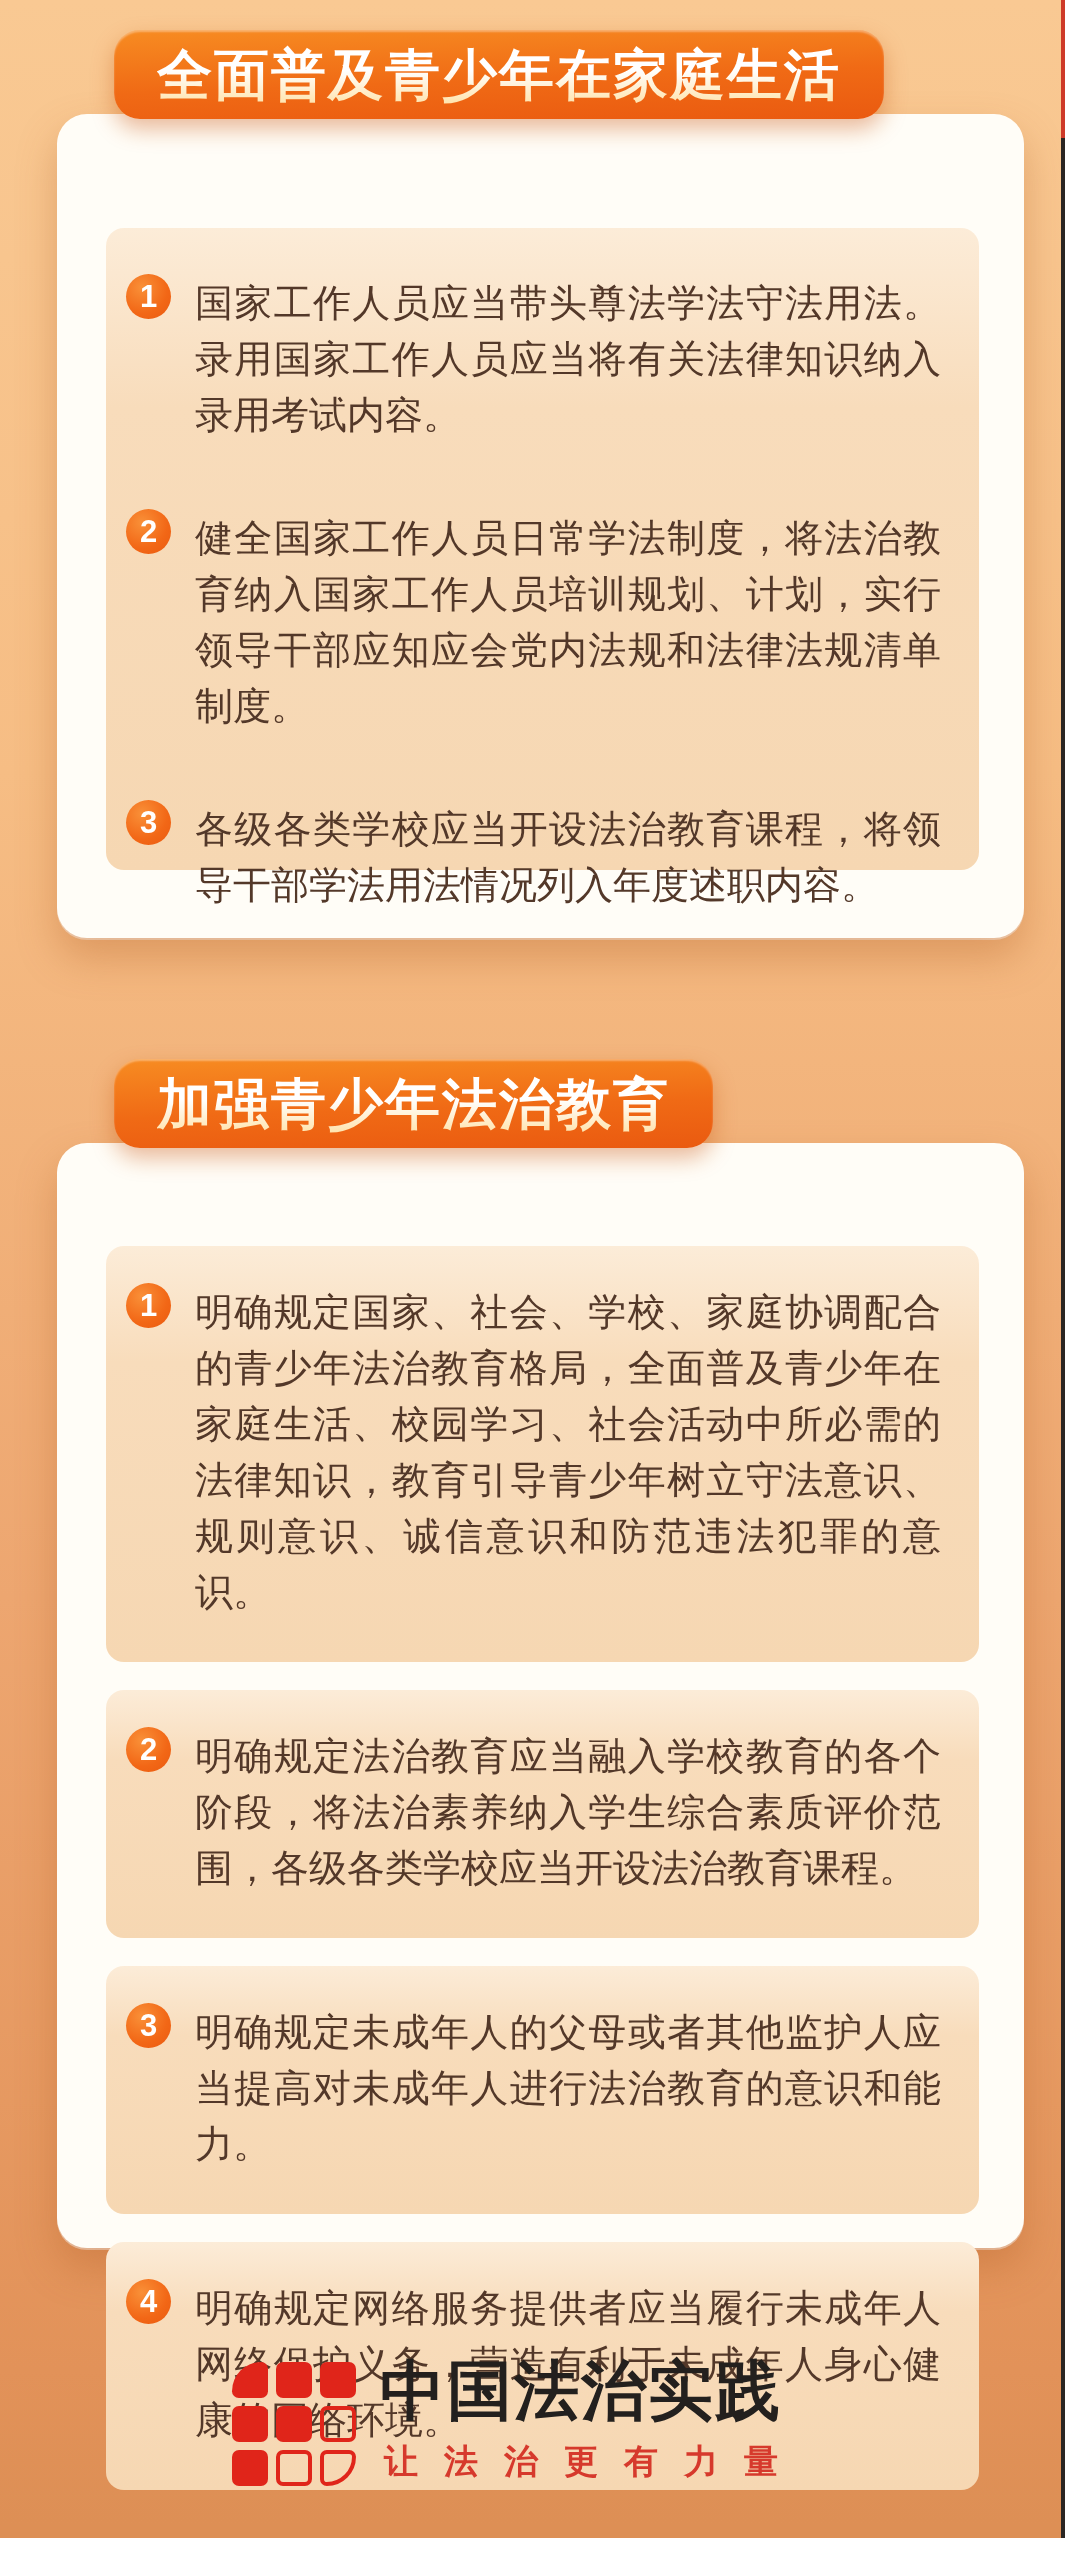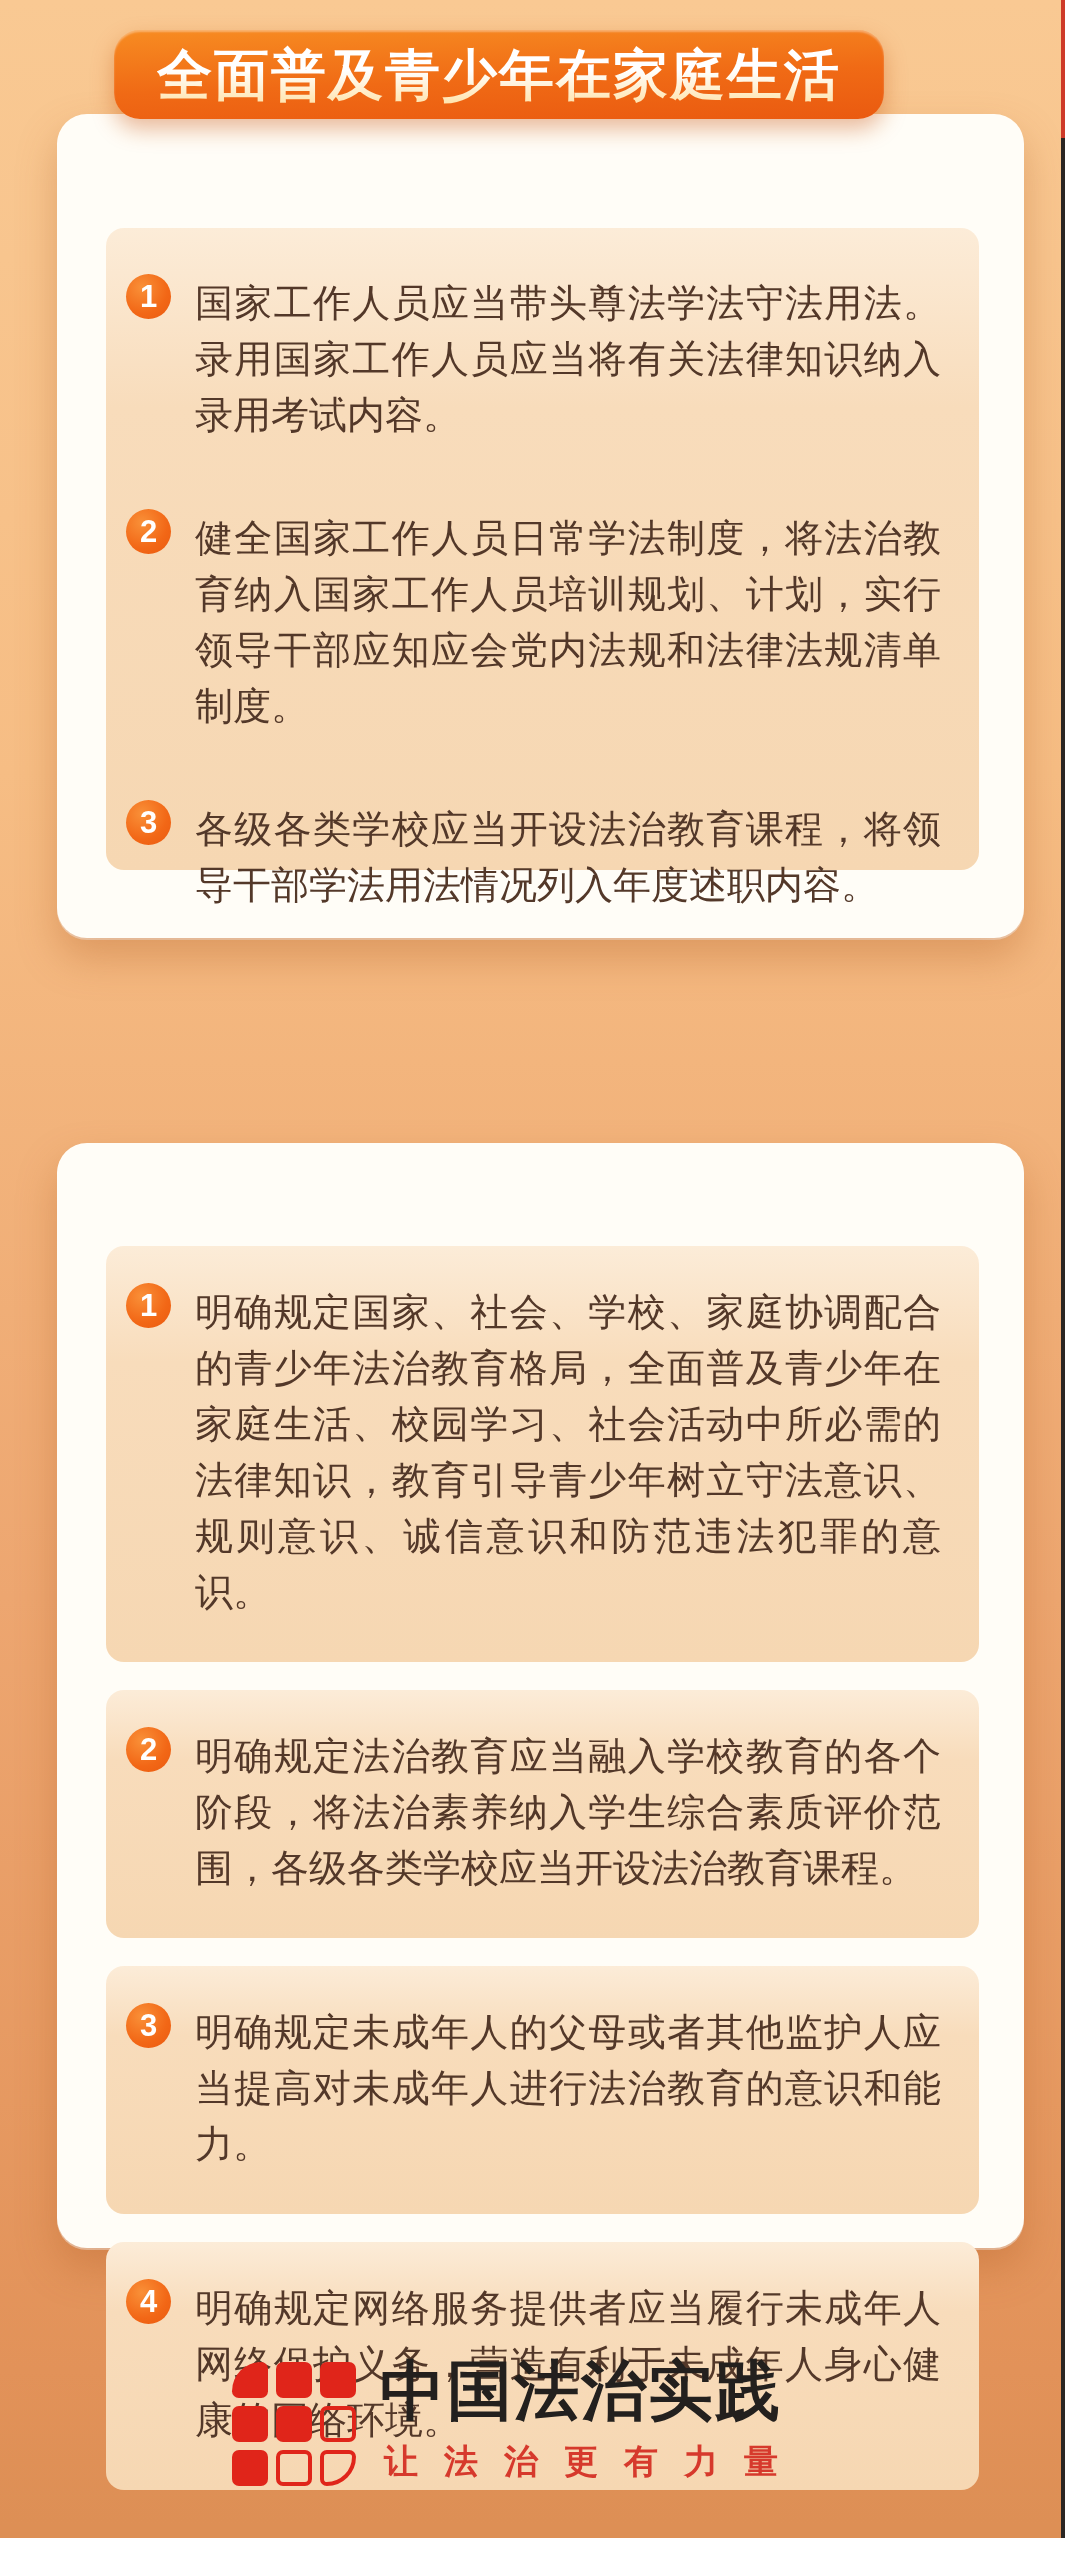--- a/index.html
+++ b/index.html
@@ -110,20 +110,23 @@
       </div>
 
       <div class="item">
         <span class="num">3</span>
         <p class="txt">各级各类学校应当开设法治教育课程，将领导干部学法用法情况列入年度述职内容。</p>
       </div>
 
     </div>
   </div>
 
+  <div class="badge badge-2">
+    <span>加强青少年法治教育</span>
+  </div>
 
   <div class="card card-2">
     <div class="panels-2">
 
       <div class="panel">
         <div class="item">
           <span class="num">1</span>
           <p class="txt">明确规定国家、社会、学校、家庭协调配合的青少年法治教育格局，全面普及青少年在家庭生活、校园学习、社会活动中所必需的法律知识，教育引导青少年树立守法意识、规则意识、诚信意识和防范违法犯罪的意识。</p>
         </div>
       </div>

